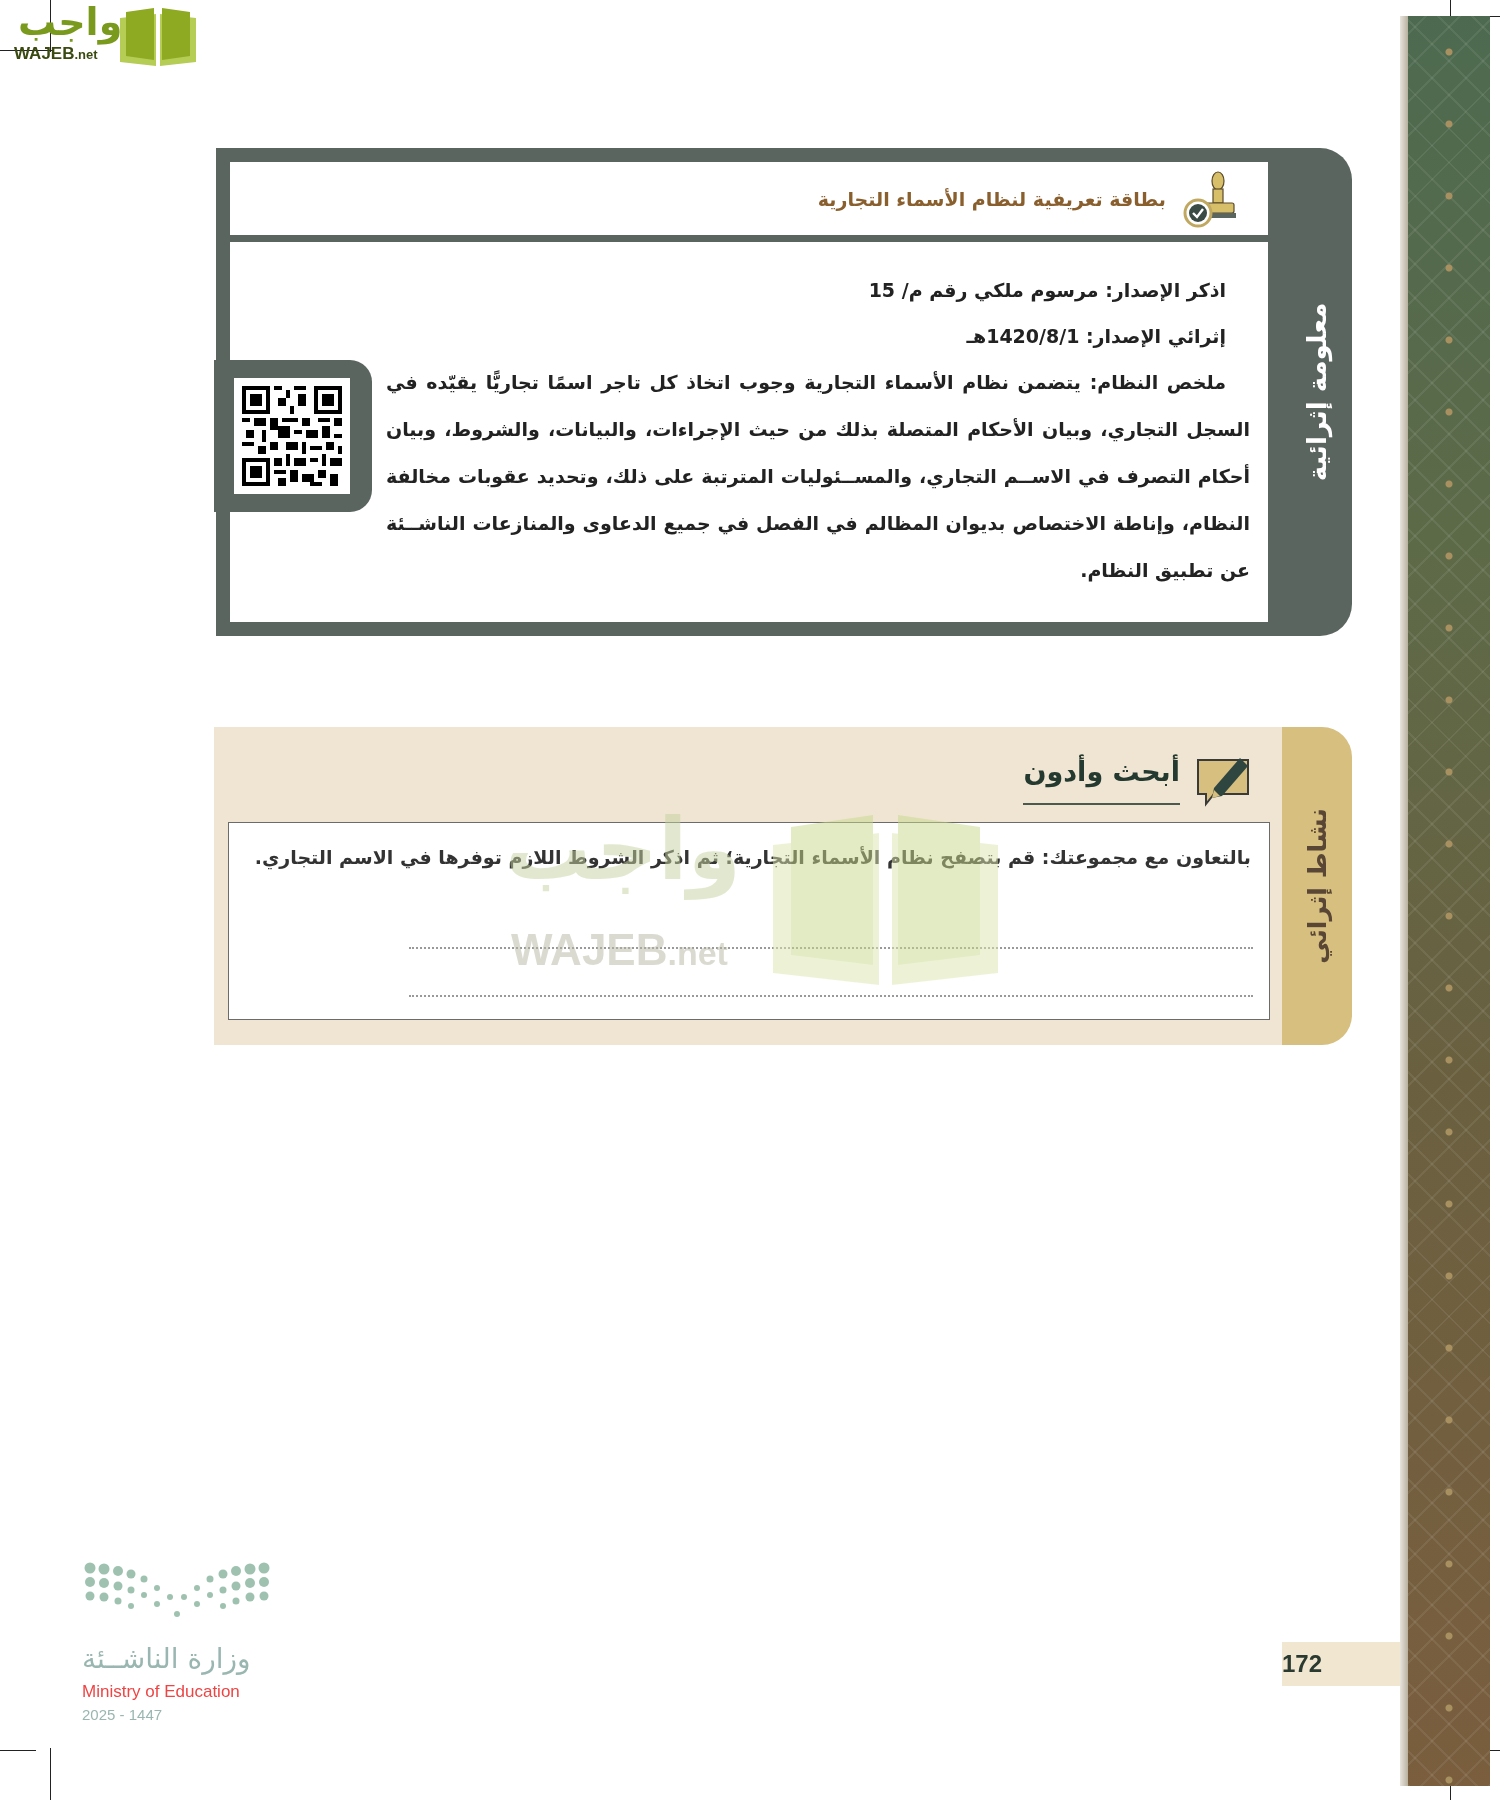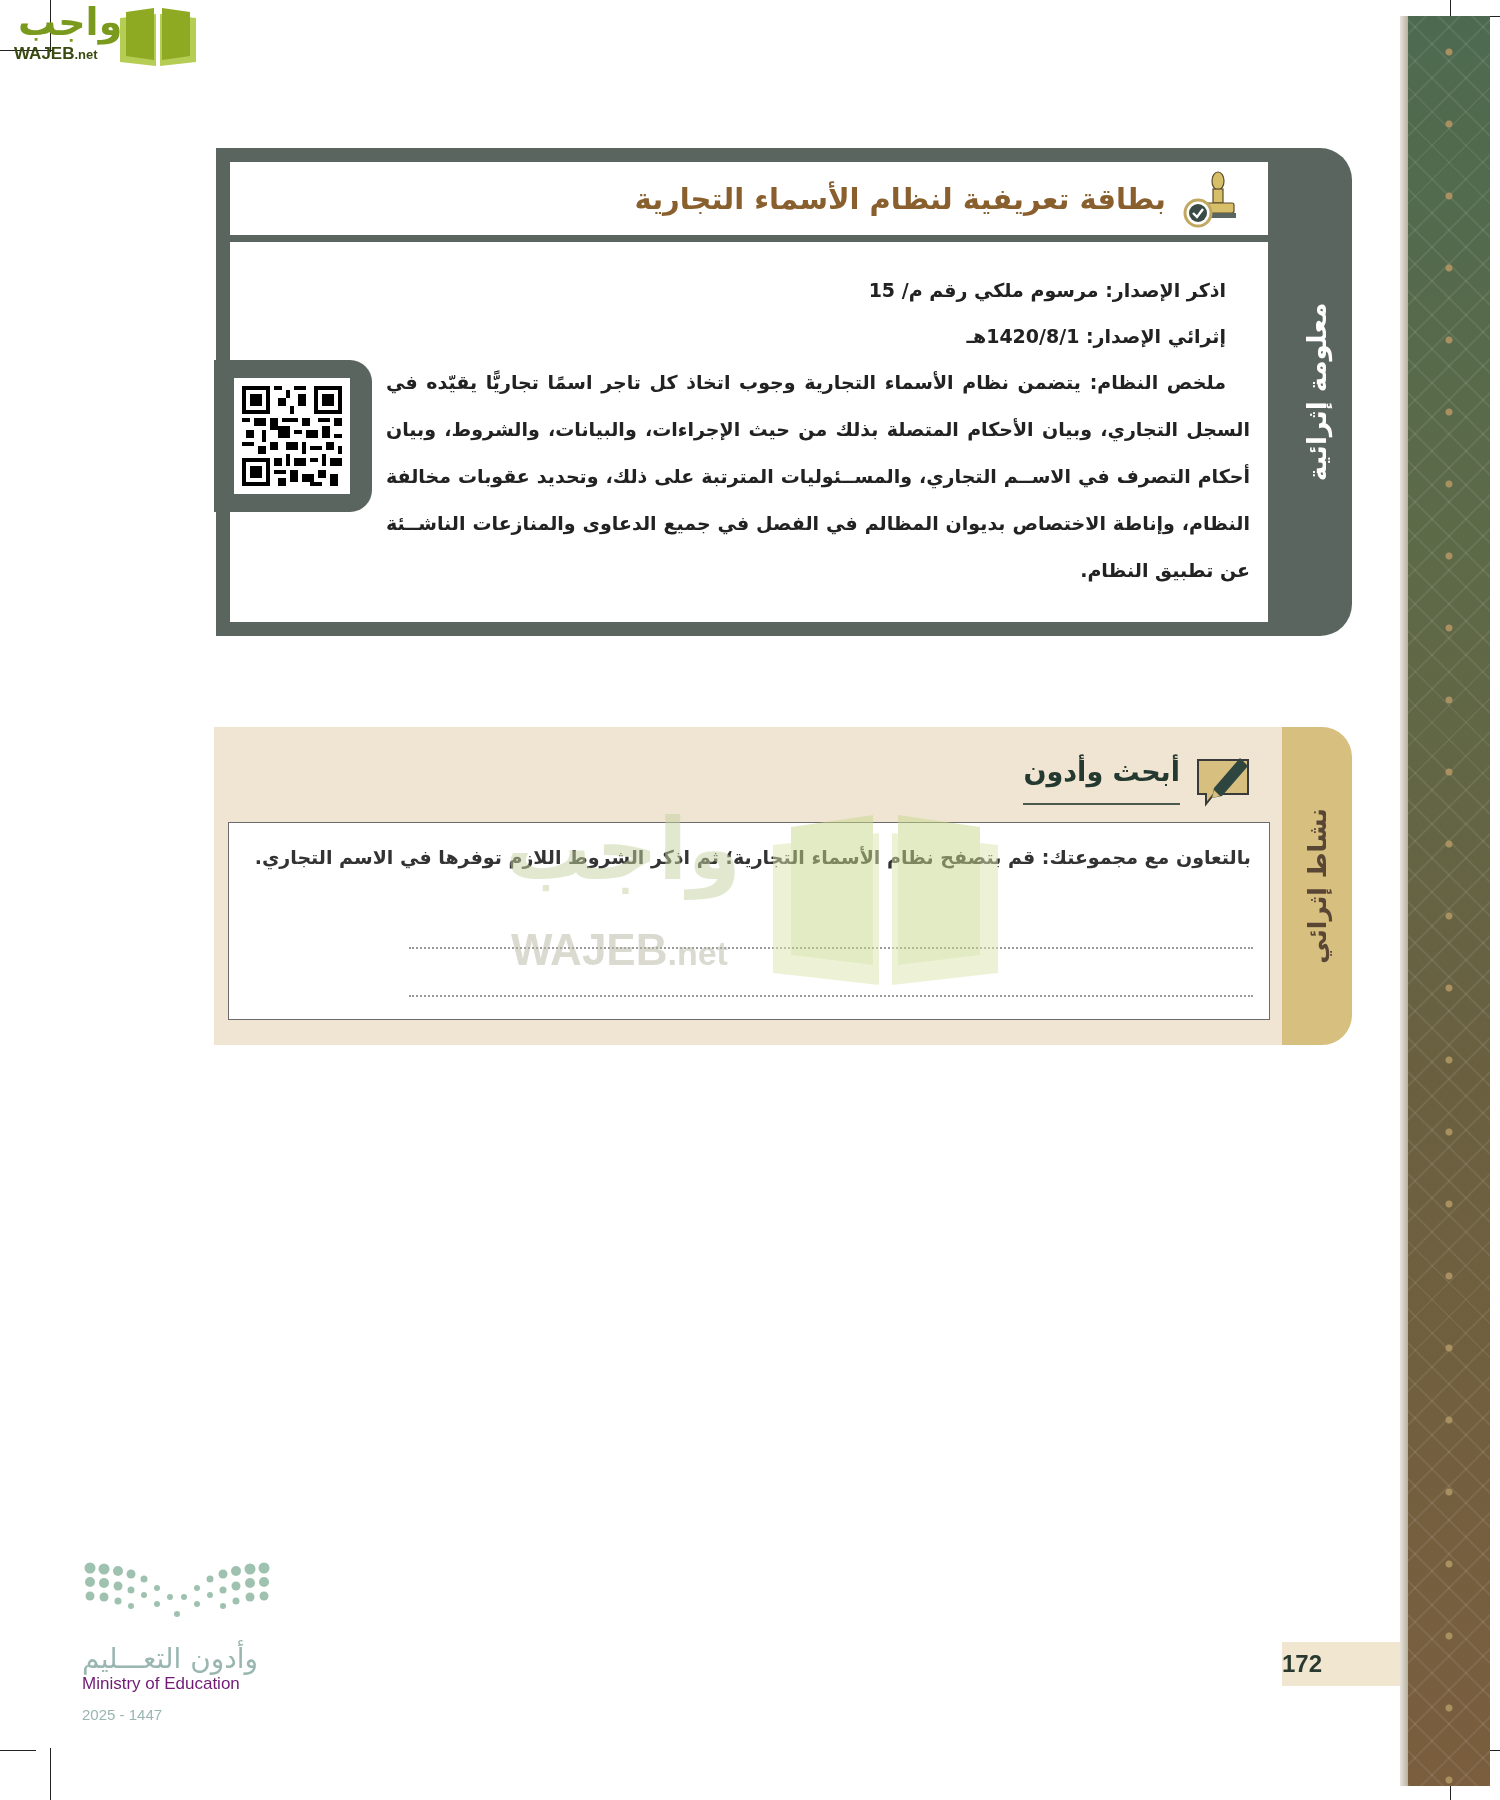--- a/index.html
+++ b/index.html
@@ -43,21 +43,21 @@
       position: absolute; left: 216px; top: 148px; width: 1066px; height: 488px;
       border: 14px solid #5b6560; background: #ffffff;
     }
     .info-card .title-row {
       position: absolute; left: 0; top: 0; right: 0; height: 80px;
       border-bottom: 7px solid #5b6560;
       display: flex; align-items: center; justify-content: flex-end;
       padding-right: 28px; direction: ltr;
     }
     .info-card .title {
-      color: #8a5f2e; font-size: 29px; font-weight: bold; direction: rtl; margin-right: 14px;
+      color: #8a5f2e; font-size: 19px; font-weight: bold; direction: rtl; margin-right: 14px;
     }
     .stamp-icon { width: 60px; height: 60px; }
 
     .info-body {
       position: absolute; left: 0; right: 0; top: 87px; bottom: 0;
       direction: rtl; text-align: right;
       padding: 18px 18px 0 0;
       color: #222; font-size: 19px; font-weight: bold;
     }
     .info-body .line { height: 46px; line-height: 46px; padding-right: 24px; }
@@ -113,21 +113,21 @@
       position: absolute; left: 505px; top: 815px; width: 500px; height: 170px; opacity: 0.5; pointer-events: none;
     }
     .wm .ar { position: absolute; left: 0; top: -16px; font-size: 86px; font-weight: bold; color: #c4d3a0; direction: rtl; }
     .wm .en { position: absolute; left: 6px; top: 110px; font-size: 44px; font-weight: bold; color: #b7b7a4; font-family: "Liberation Sans", sans-serif; }
     .wm .book { position: absolute; left: 268px; top: 0; }
 
     
     .moe { position: absolute; left: 80px; top: 1562px; width: 200px; height: 170px; }
     .moe .dots-svg { position: absolute; left: 4px; top: 0; }
     .moe .ar { position: absolute; left: 2px; top: 80px; font-size: 28px; color: #9ab6b0; direction: rtl; width: 186px; text-align: left; }
-    .moe .en { position: absolute; left: 2px; top: 112px; font-size: 17px; color: #701a75; font-family: "Liberation Sans", sans-serif; }
+    .moe .en { position: absolute; left: 2px; top: 120px; font-size: 17px; color: #ef4444; font-family: "Liberation Sans", sans-serif; }
     .moe .yr { position: absolute; left: 2px; top: 144px; font-size: 15px; color: #9ab6b0; font-family: "Liberation Sans", sans-serif; }
 
     
     .page-num {
       position: absolute; left: 1282px; top: 1642px; width: 118px; height: 44px;
       background: #f1e7d0; color: #2a3a30; font-size: 24px; font-weight: bold;
       font-family: "Liberation Sans", sans-serif; line-height: 44px;
     }
   </style>
 </head>
@@ -310,18 +310,18 @@
         <circle cx="86" cy="35" r="3"></circle>
       <circle cx="180" cy="34" r="4.5"></circle>
         <circle cx="166" cy="35" r="4.5"></circle>
         <circle cx="152" cy="39" r="3.5"></circle>
         <circle cx="139" cy="44" r="3"></circle>
         <circle cx="113" cy="42" r="3"></circle>
         <circle cx="100" cy="35" r="3"></circle>
       <circle cx="93" cy="52" r="3"></circle>
     </g>
   </svg>
-  <div class="ar">وأدون التعـــليم</div>
+  <div class="ar">وزارة الناشــئة</div>
   <div class="en">Ministry of Education</div>
   <div class="yr">2025 - 1447</div>
 </div>
 
 <div class="page-num">172</div>
 
 </body></html>

